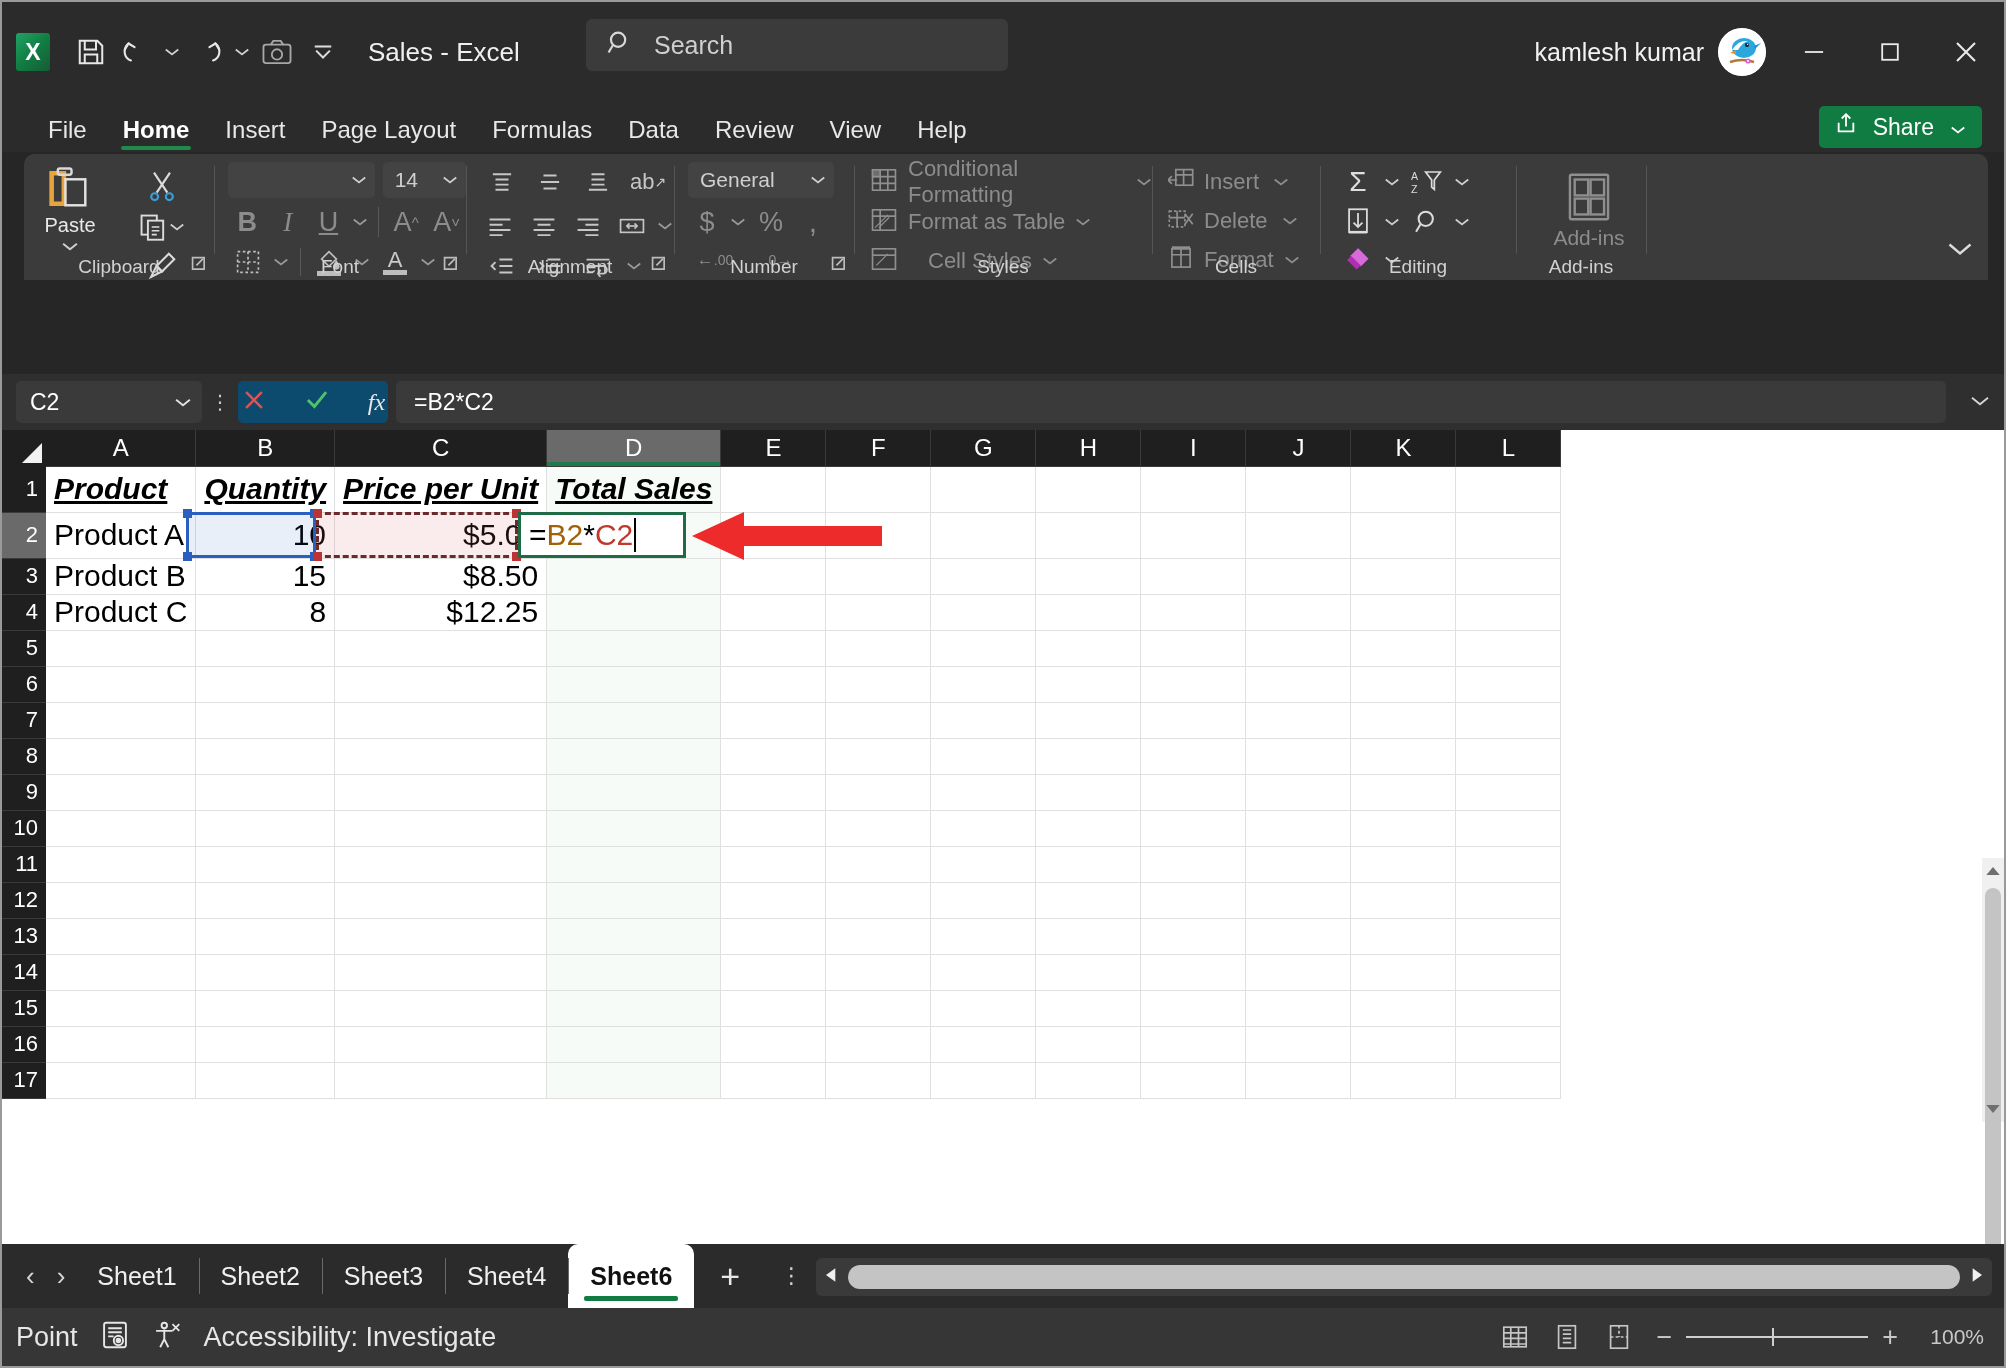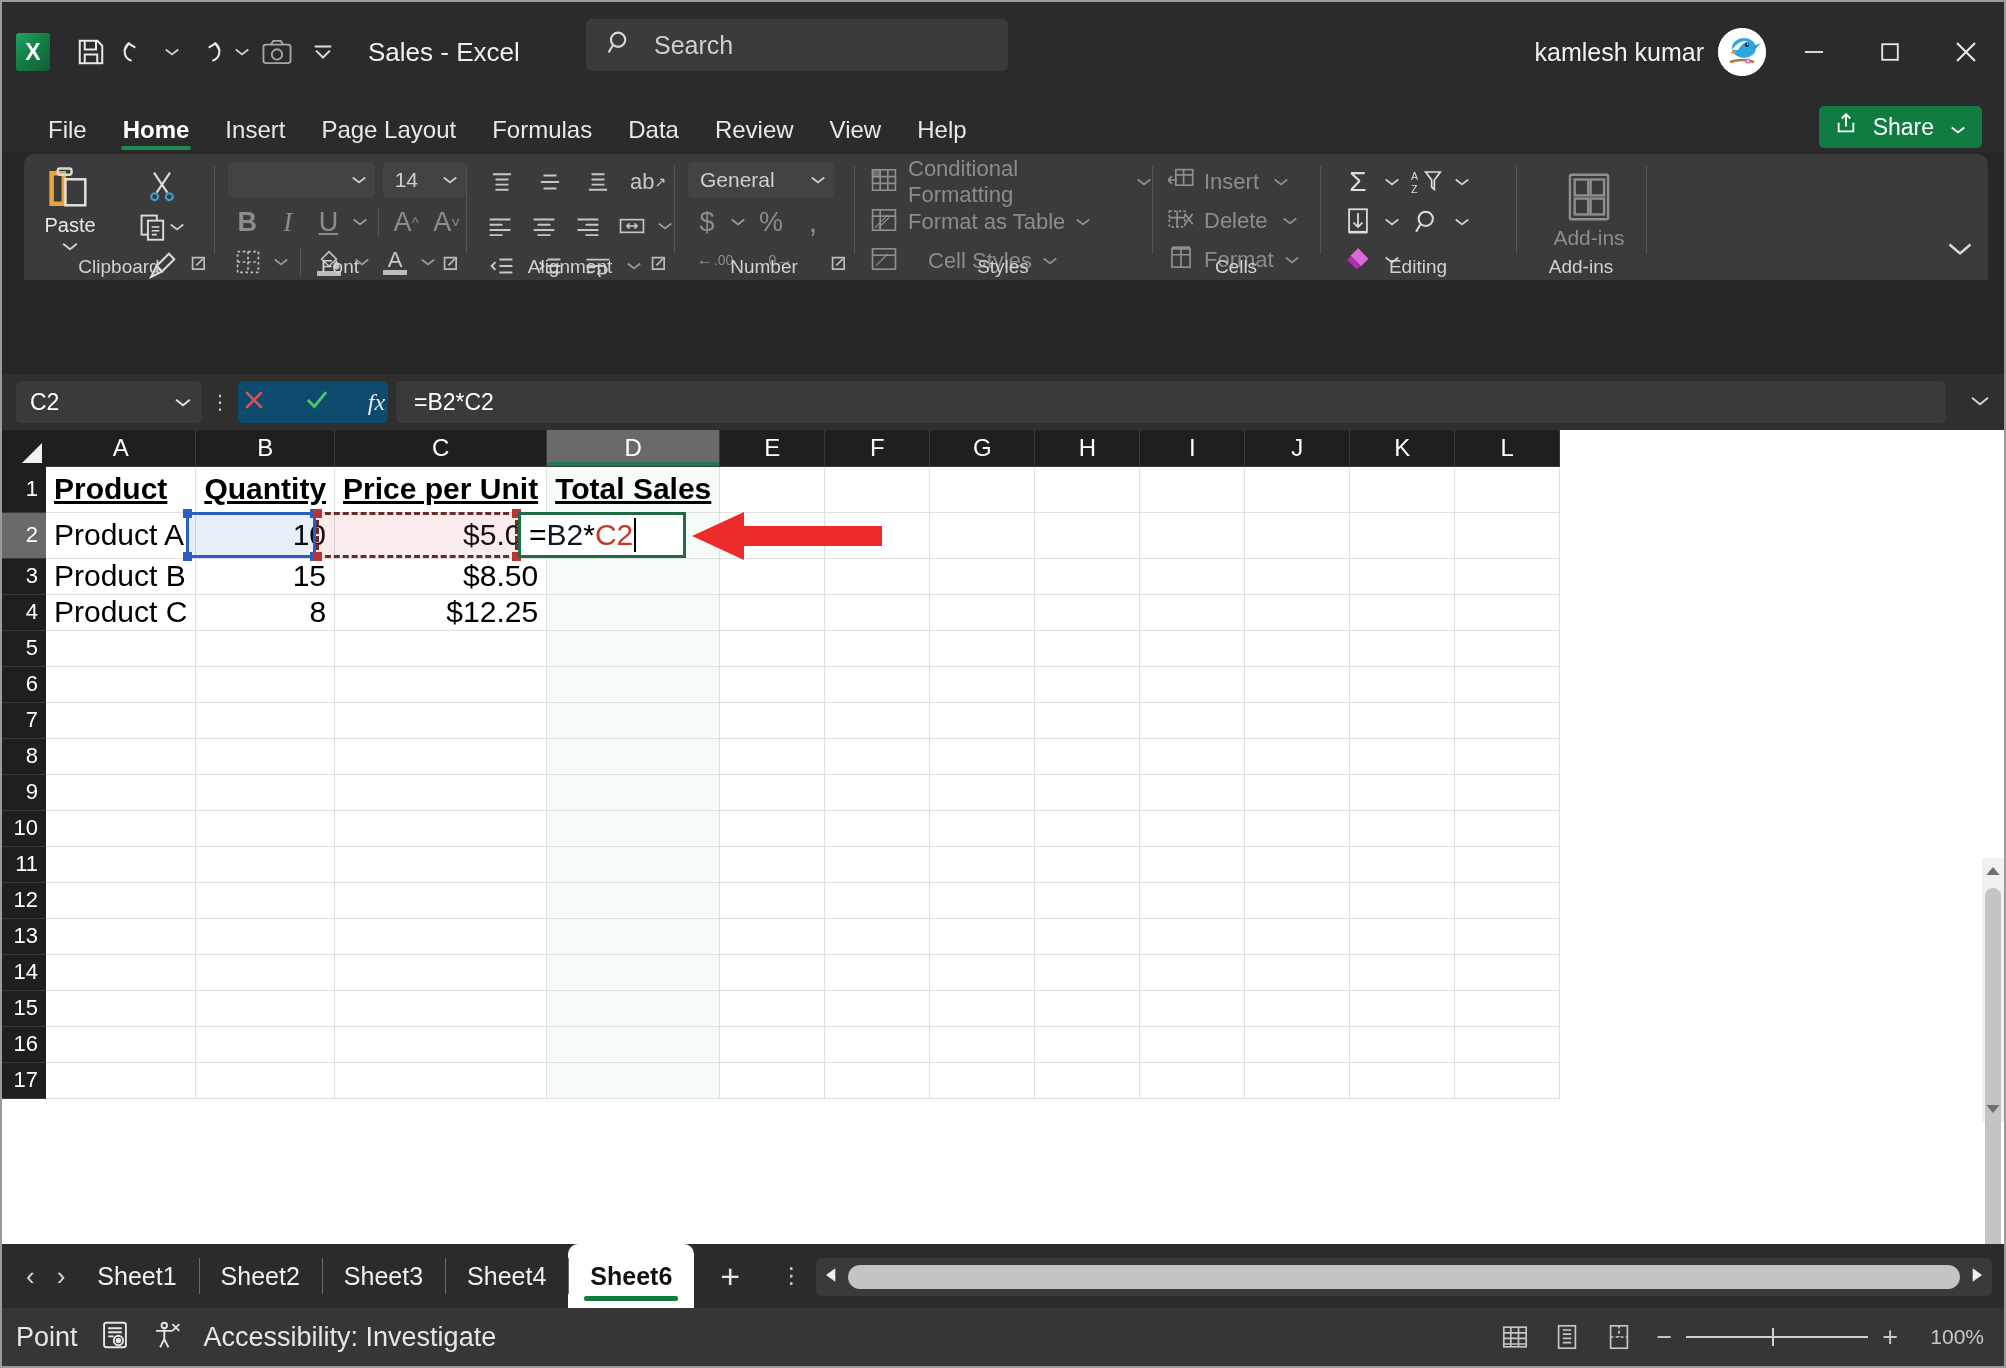--- a/index.html
+++ b/index.html
@@ -190,41 +190,41 @@
   }
   td.rowh.sel { background:#6a6a6a; }
   td.cell {
     border-right: 1px solid #e0e0e0;
     border-bottom: 1px solid #e0e0e0;
     background: #ffffff;
     font-size: 30px; color:#000;
     padding: 0 8px; white-space: nowrap; overflow: hidden;
   }
   td.cell.colsel { background: #f7fbf8; }
-  .hdr { font-weight: bold; text-decoration: underline; }
+  .hdr { font-weight: bold; text-decoration: underline; font-style: italic; }
   .rt { text-align: right; }
 
   
   .ov { position:absolute; pointer-events:none; }
   .ov-b2 {
     border: 3px solid #2b5fbf; background: rgba(43,95,191,0.10);
   }
   .ov-b2 .h { position:absolute; width:9px; height:9px; background:#2b5fbf; }
   .ov-c2 {
     border: 3px dashed #6b2b2b; background: rgba(216,112,112,0.13);
   }
   .ov-c2 .h { position:absolute; width:9px; height:9px; background:#b33; }
   .ov-d2 {
     border: 3px solid #1f6b45; background:#ffffff;
   }
   .edit-text {
     position:absolute; left: 8px; top: 50%; transform: translateY(-50%);
     font-size: 30px; white-space: nowrap;
   }
-  .ref-b { color:#0f172a; }
+  .ref-b { color:#a16207; }
   .ref-c { color:#c0392b; }
   .op { color:#000; }
   .caret {
     display:inline-block; width:2px; height:34px; background:#000;
     vertical-align: -7px; margin-left: 1px;
   }
 
   .arrow { position:absolute; pointer-events:none; }
 
   

